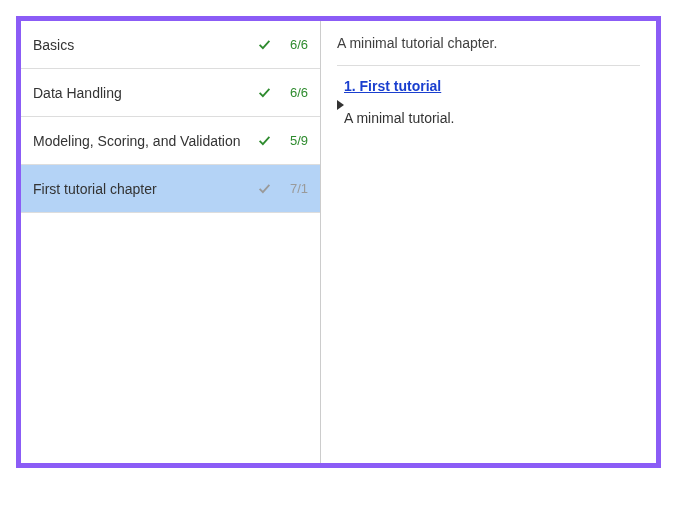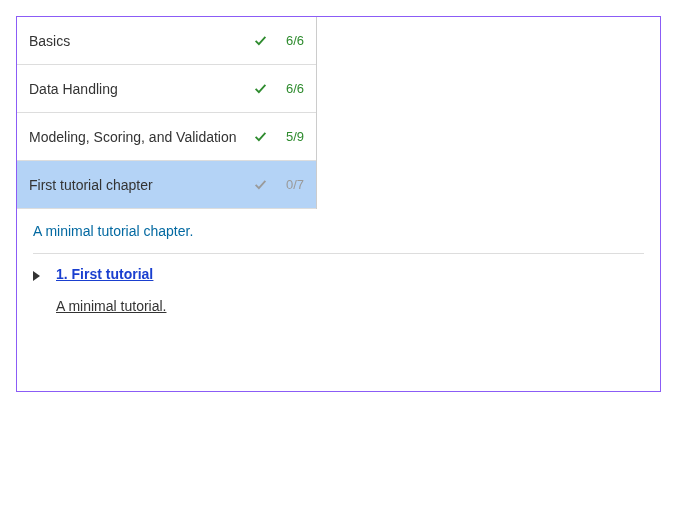--- a/index.html
+++ b/index.html
@@ -12,23 +12,22 @@
   }
   .wrapper { width: 645px; }
   .heading {
     font-weight: 700;
     font-size: 15px;
     color: #333;
     margin: 0 0 10px 2px;
   }
   .panel {
     display: flex;
-    border: 1px solid #8b5cf6;
-    height: 376px;
-    flex-direction: column;
+    border: 5px solid #8b5cf6;
+    height: 452px;
   }
   .sidebar {
     width: 300px;
     border-right: 1px solid #ccc;
     display: flex;
     flex-direction: column;
     background: #fff;
   }
   .list-item {
     display: flex;
@@ -53,30 +52,29 @@
   }
   .progress.complete { color: #2e8b2e; }
   .progress.incomplete { color: #9a9a9a; }
   .check { width: 13px; height: 13px; }
   .detail {
     flex: 1;
     padding: 14px 16px 16px 16px;
   }
   .summary {
     font-size: 14px;
-    color: #0369a1;
+    color: #404040;
     padding-bottom: 14px;
     border-bottom: 1px solid #ddd;
     margin-bottom: 12px;
   }
   .tut-row {
     display: flex;
-    align-items: flex-start;
-    gap: 16px;
-    text-decoration: underline;
+    align-items: center;
+    gap: 0;
   }
   .caret {
     width: 0; height: 0;
     border-top: 5px solid transparent;
     border-bottom: 5px solid transparent;
     border-left: 7px solid #333;
     margin-top: 5px;
     cursor: pointer;
     flex-shrink: 0;
   }
@@ -132,21 +130,21 @@
           <span>5/9</span>
         </span>
       </div>
 
       <div class="list-item selected">
         <span>First tutorial chapter</span>
         <span class="progress incomplete">
           <svg class="check" viewBox="0 0 16 16">
               <path fill="none" stroke="currentColor" stroke-width="2.2" d="M2 8.5 L6 12.5 L14 3.5"></path>
             </svg>
-          <span>0/7</span>
+          <span>7/1</span>
         </span>
       </div>
 
     </div>
 
     <div class="detail">
       <div class="summary">A minimal tutorial chapter.</div>
 
       <div class="tut-row">
         <div class="caret"></div>

